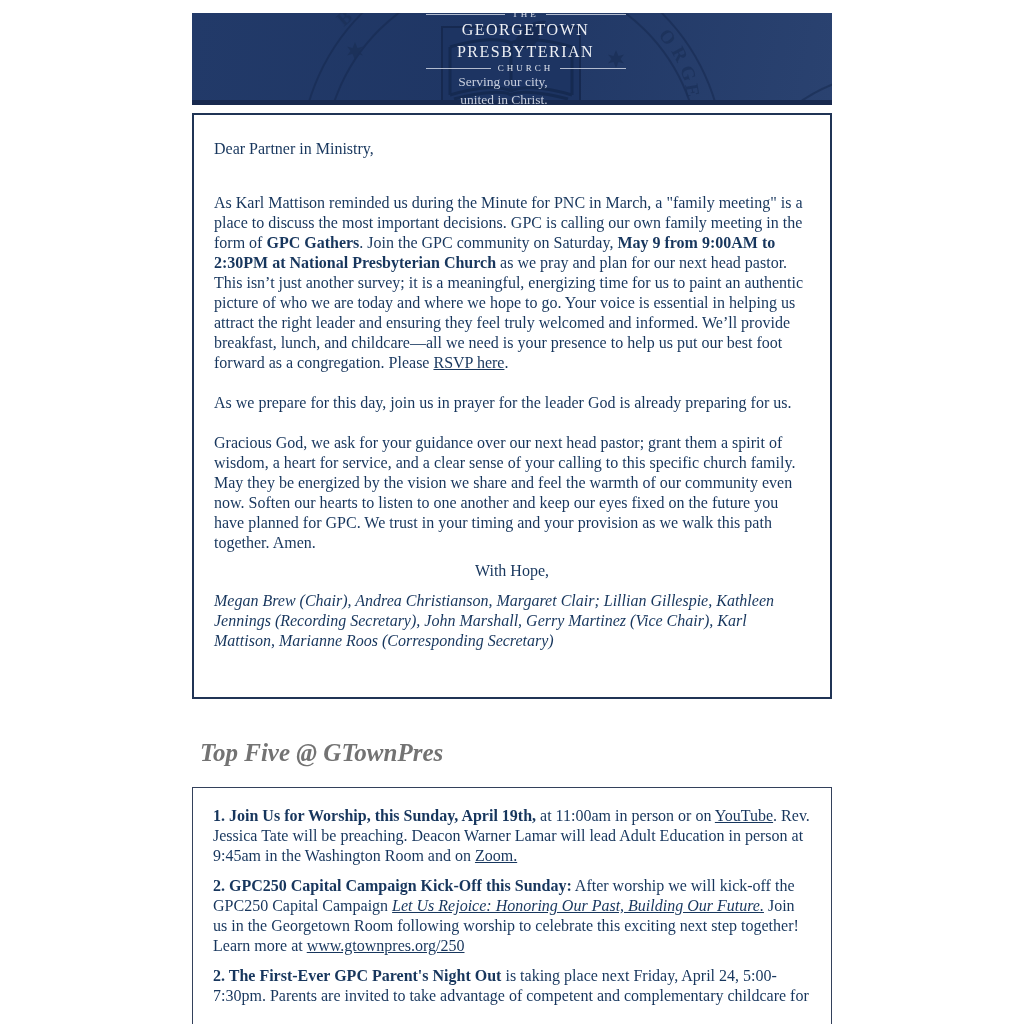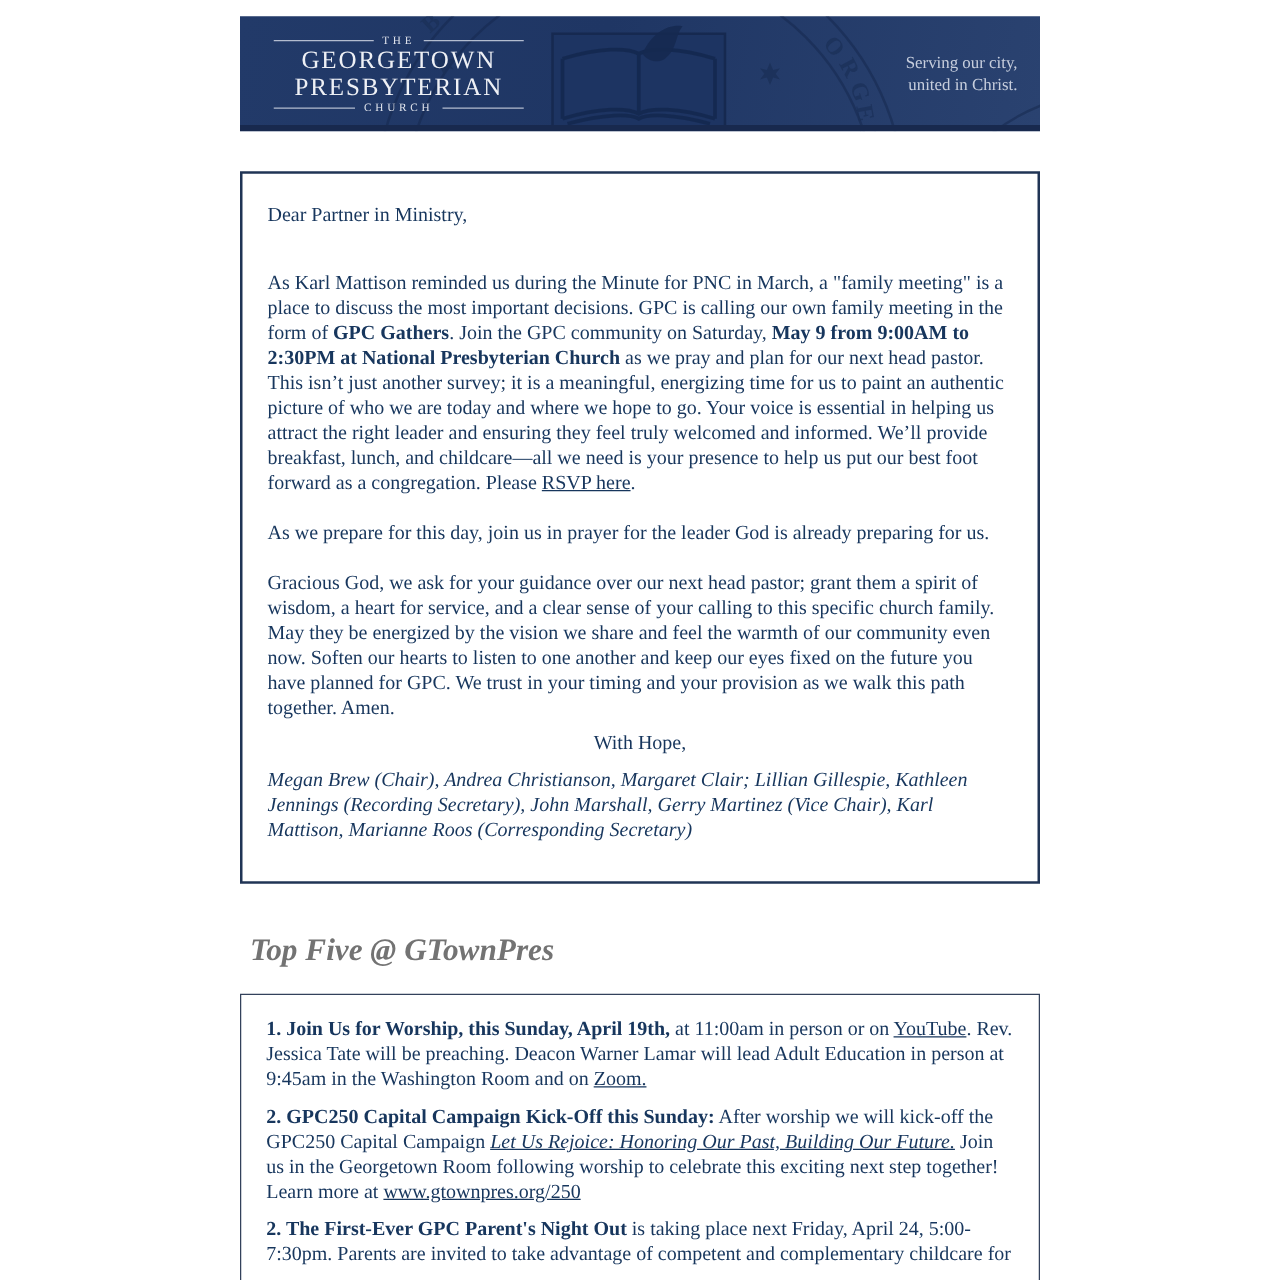--- a/index.html
+++ b/index.html
@@ -8,33 +8,33 @@
     font-family:"Liberation Serif","DejaVu Serif",serif;
   }
   .email-col{width:640px;margin:13px 0 0 192px;}
   
   .hdr{
     position:relative;height:92px;background:linear-gradient(100deg,#223a69 0%,#1f3664 45%,#2a4270 100%);
     overflow:hidden;
   }
   .hdr-deco{position:absolute;inset:0;}
   .hdr-strip{position:absolute;left:0;right:0;bottom:0;height:5px;background:#18294e;}
-  .hdr-inner{position:absolute;inset:0;display:flex;align-items:center;justify-content:space-between;}
+  .hdr-inner{position:absolute;inset:0;display:flex;align-items:center;justify-content:center;flex-direction:column;}
   .logo{margin-left:27px;color:#eef0f5;text-align:center;width:200px;}
   .logo-small{
     display:flex;align-items:center;gap:7px;font-size:9px;letter-spacing:3px;
     color:#dfe3ec;justify-content:center;
   }
   .logo-small::before,.logo-small::after{content:"";flex:1;height:1px;background:#ccd3e2;opacity:.85;}
-  .logo-big{font-size:20px;letter-spacing:1.5px;line-height:22px;font-weight:400;}
+  .logo-big{font-size:16px;letter-spacing:1.5px;line-height:22px;font-weight:400;}
   .tagline{margin-right:18px;text-align:right;color:#c7cedd;font-size:13.5px;line-height:18px;}
   
   .letter-box{
-    margin-top:32px;border:2px solid #203455;background:#fff;
-    padding:24px 20px 30px 20px;color:#17365d;font-size:16px;line-height:20px;
+    margin-top:8px;border:2px solid #203455;background:#fff;
+    padding:24px 20px 46px 20px;color:#17365d;font-size:16px;line-height:20px;
   }
   .letter-box p{margin:0 0 20px 0;}
   p.salutation{margin-bottom:34px;}
   p.prayer{margin-bottom:8px;}
   p.hope,p.committee{margin-bottom:10px;text-align:center;}
   p.names{font-style:italic;margin-bottom:0;}
   
   .section-title{
     margin:40px 0 20px 8px;color:#737373;font-size:25px;line-height:28px;
     font-weight:bold;font-style:italic;

